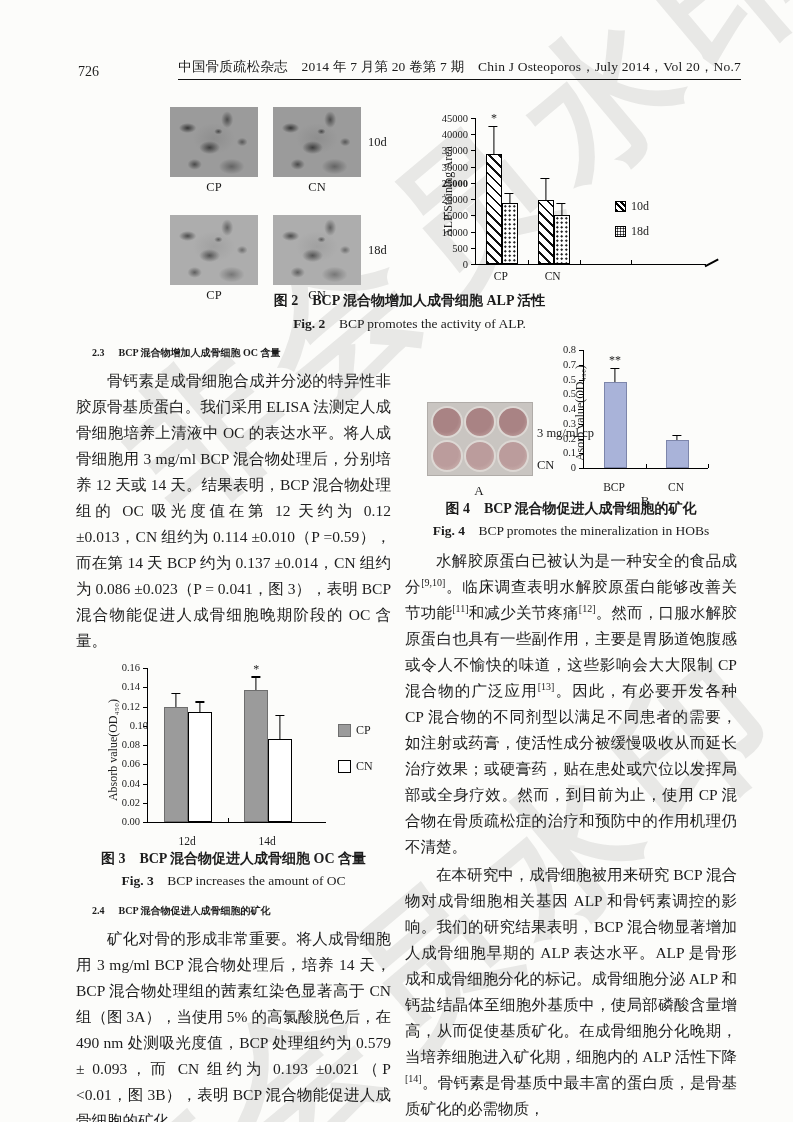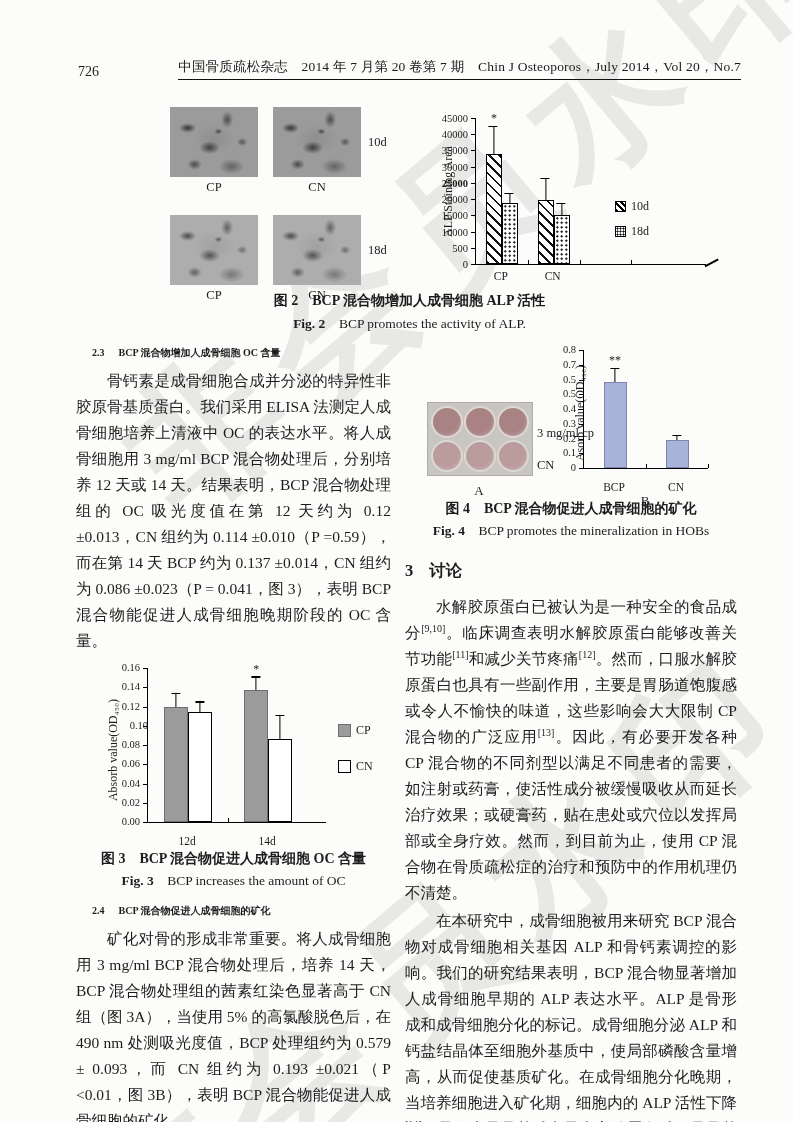--- a/index.html
+++ b/index.html
@@ -299,20 +299,17 @@
             <div class="xlab" style="left: 31px;">BCP</div>
             <div class="xlab" style="left: 93px;">CN</div>
           </div>
       </div>
       <div class="panelB-label">B</div>
     </div>
 
     <div class="incap incap1"><span class="fig-label">图 4</span>　<span>BCP 混合物促进人成骨细胞的矿化</span></div>
     <div class="incap incap2"><span class="fig-label">Fig. 4</span>　<span>BCP promotes the mineralization in HOBs</span></div>
 
-    <div class="disc-head">
-      <span class="sec-num">3</span><span>讨论</span>
-    </div>
     <p><span>水解胶原蛋白已被认为是一种安全的食品成分</span><span class="sup">[9,10]</span><span>。临床调查表明水解胶原蛋白能够改善关节功能</span><span class="sup">[11]</span><span>和减少关节疼痛</span><span class="sup">[12]</span><span>。然而，口服水解胶原蛋白也具有一些副作用，主要是胃肠道饱腹感或令人不愉快的味道，这些影响会大大限制 CP 混合物的广泛应用</span><span class="sup">[13]</span><span>。因此，有必要开发各种 CP 混合物的不同剂型以满足不同患者的需要，如注射或药膏，使活性成分被缓慢吸收从而延长治疗效果；或硬膏药，贴在患处或穴位以发挥局部或全身疗效。然而，到目前为止，使用 CP 混合物在骨质疏松症的治疗和预防中的作用机理仍不清楚。</span></p>
     <p><span>在本研究中，成骨细胞被用来研究 BCP 混合物对成骨细胞相关基因 ALP 和骨钙素调控的影响。我们的研究结果表明，BCP 混合物显著增加人成骨细胞早期的 ALP 表达水平。ALP 是骨形成和成骨细胞分化的标记。成骨细胞分泌 ALP 和钙盐结晶体至细胞外基质中，使局部磷酸含量增高，从而促使基质矿化。在成骨细胞分化晚期，当培养细胞进入矿化期，细胞内的 ALP 活性下降</span><span class="sup">[14]</span><span>。骨钙素是骨基质中最丰富的蛋白质，是骨基质矿化的必需物质，</span></p>
   </div>
 
 </div>
 
 </body></html>

